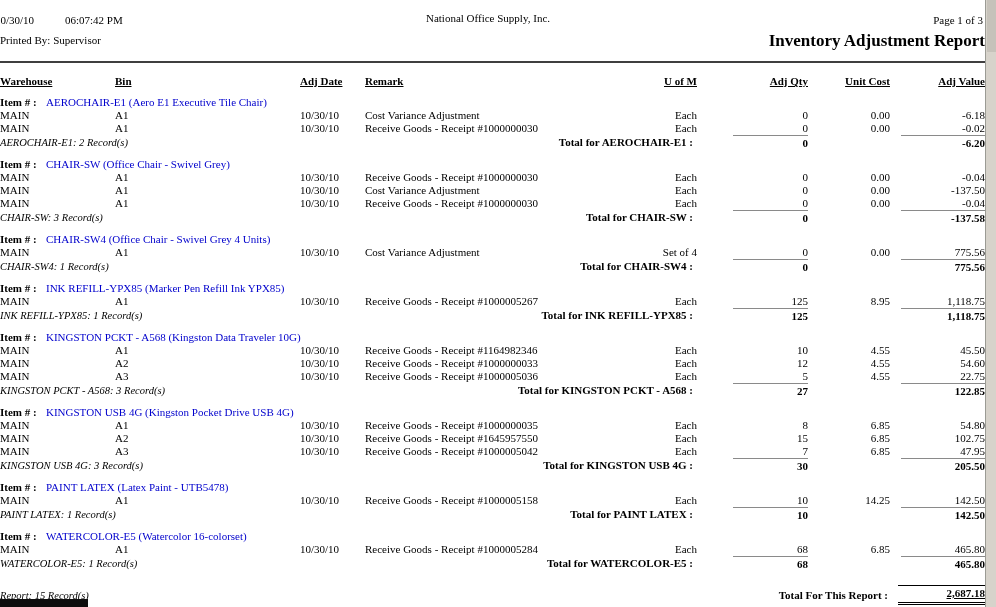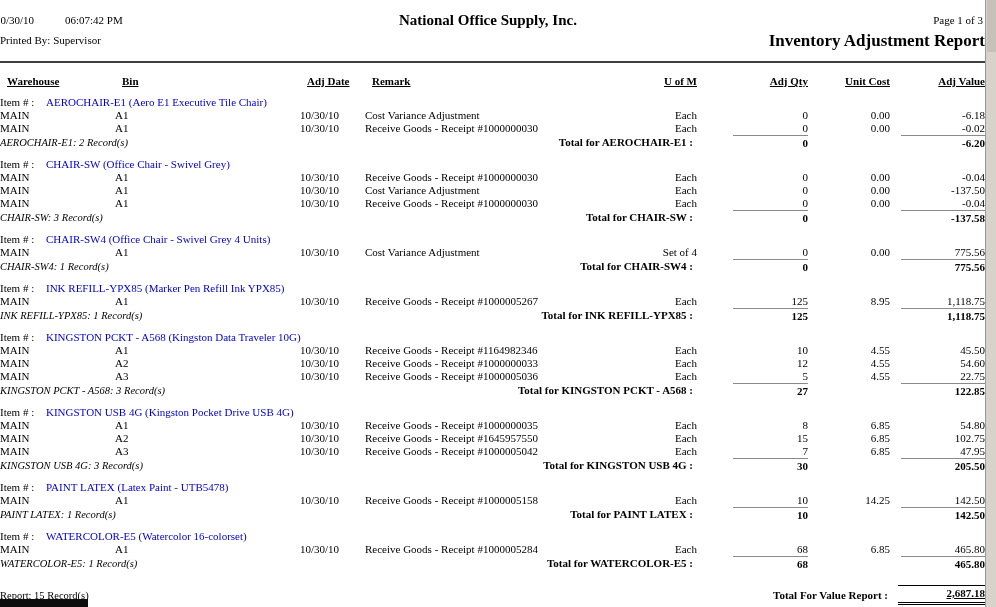--- a/index.html
+++ b/index.html
@@ -8,48 +8,48 @@
     background:#ffffff;
     font-family:"Liberation Serif","DejaVu Serif",serif;
     font-size:11px; color:#000;
   }
   .page { position:absolute; top:0; left:0; width:985px; height:607px; padding-top:8px; box-sizing:border-box; }
 
   
   .hdr { position:relative; height:48px; }
   .hdr .date   { position:absolute; left:-5px; top:6px; }
   .hdr .time   { position:absolute; left:65px; top:6px; }
-  .hdr .company{ position:absolute; left:0; right:9px; top:4px; text-align:center; font-weight:bold; font-size:15px; }
+  .hdr .company{ position:absolute; left:0; right:9px; top:4px; text-align:center; font-weight:normal; font-size:11px; }
   .hdr .pageno { position:absolute; right:2px; top:6px; }
   .hdr .printedby { position:absolute; left:0; top:26px; }
   .hdr .title  { position:absolute; left:0; right:0; top:23px; text-align:right; font-weight:bold; font-size:17px; }
   .rule { border-top:2px solid #3f3f3f; margin-top:5px; }
 
   
   .grid { display:grid; grid-template-columns:115px 185px 65px 255px 77px 111px 82px 95px; }
   .colheads { margin-top:11px; line-height:14px; font-weight:bold; }
-  .colheads span { text-decoration:underline;padding-left:7px; }
+  .colheads span { text-decoration:underline; }
   .c-right { text-align:right; }
 
   .detail-row { line-height:13px; }
   .item-head { margin-top:8px; line-height:13px; }
-  .item-label { display:inline-block; width:46px; font-weight:normal; }
+  .item-label { display:inline-block; width:46px; font-weight:bold; }
   .item-code { color:#0000CC; text-decoration:none; cursor:pointer; }
 
   .sec-foot { position:relative; line-height:14px; }
   .records { position:absolute; left:0; top:1px; font-style:italic; font-size:10.5px; }
   .total-grid { display:grid; grid-template-columns:697px 111px 82px 95px; font-weight:bold; }
   .t-label { text-align:right; padding-right:4px; }
   .t-qty   { text-align:right; border-top:1px solid #8a8a8a; margin-left:36px; }
   .t-cost  { }
   .t-value { text-align:right; border-top:1px solid #8a8a8a; margin-left:11px; }
 
   
   .report-foot { position:relative; margin-top:14px; line-height:15px; }
-  .report-records { position:absolute; left:0; top:3px; font-size:10.5px; }
+  .report-records { position:absolute; left:0; top:3px; font-style:italic; font-size:10.5px; }
   .rt-grid { display:grid; grid-template-columns:890px 95px; }
   .rt-label { text-align:right; font-weight:bold; padding-right:2px; padding-top:3px; }
   .rt-value { text-align:right; font-weight:bold; border-top:1px solid #000; border-bottom:3px double #000; margin-left:8px; padding-bottom:1px;text-decoration:underline; }
 
   
   .vscroll { position:absolute; top:0; right:0; width:11px; height:607px;
              background:#d7d3cb; border-left:1px solid #9b9b94; box-sizing:border-box; }
   .vthumb  { position:absolute; top:0; left:1px; width:9px; height:52px;
              background:#c6c2ba; border:1px solid #aoaOa0; border-color:#a8a49c; box-sizing:border-box; }
   .bottom-bar { position:absolute; left:0; bottom:0; width:88px; height:8px; background:#0d0d0d; }
@@ -375,21 +375,21 @@
         <span class="t-cost"></span>
         <span class="t-value">465.80</span>
       </div>
     </div>
   </section>
 </div>
 
   <div class="report-foot">
     <span class="report-records">Report: 15 Record(s)</span>
     <div class="rt-grid">
-      <span class="rt-label">Total For Value Report :</span>
+      <span class="rt-label">Total For This Report :</span>
       <span class="rt-value">2,687.18</span>
     </div>
   </div>
 
 </div>
 
 <div class="vscroll">
   <div class="vthumb"></div>
 </div>
 <div class="bottom-bar"></div>

